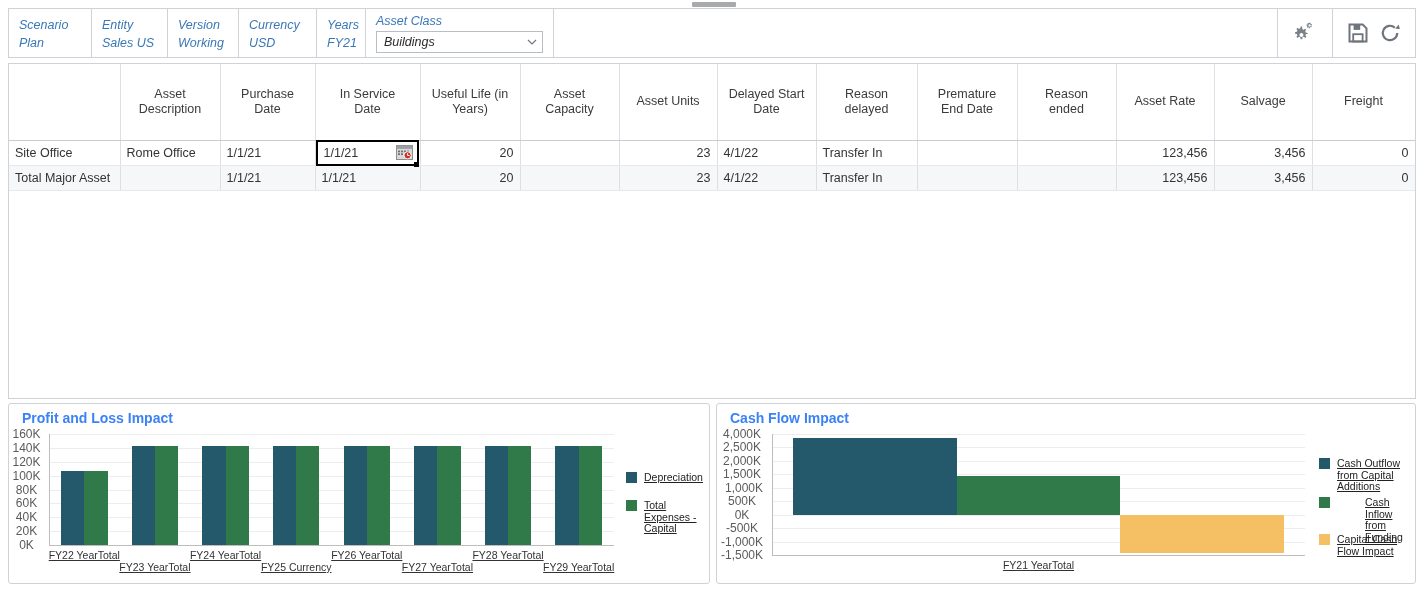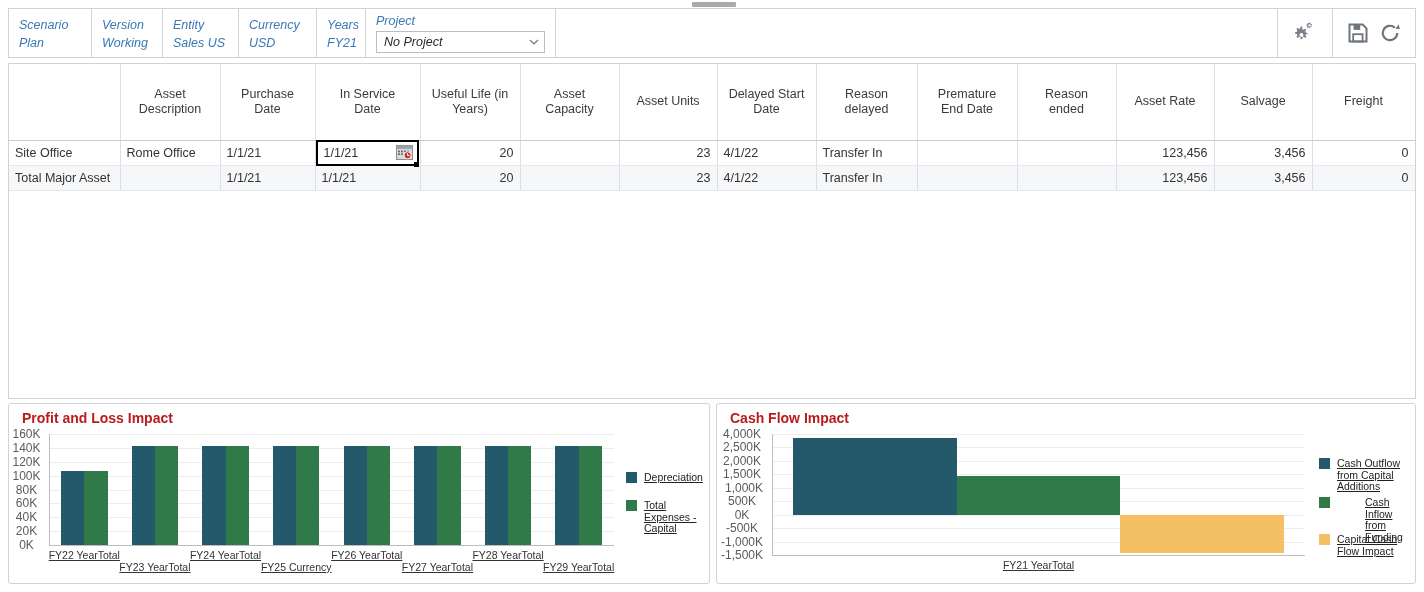--- a/index.html
+++ b/index.html
@@ -109,21 +109,21 @@
 
   
   .chart-panel {
     position: absolute; top: 403px; height: 181px;
     border: 1px solid #cfd3d8; border-radius: 3px; background: #fff;
   }
   #pnlPanel { left: 8px; width: 702px; }
   #cfPanel  { left: 716px; width: 700px; }
   .chart-title {
     position: absolute; left: 13px; top: 6px;
-    font-size: 14px; font-weight: bold; color: #b91c1c;
+    font-size: 14px; font-weight: bold; color: #3b82f6;
     font-family: "Liberation Sans", sans-serif;
   }
   .chart-body { position: absolute; left: 0; top: 24px; right: 0; bottom: 0; }
 
   .axis-lbl {
     position: absolute; font-size: 12px; color: #5b5b5b; text-align: center;
     white-space: nowrap; line-height: 10px;
   }
   .gridline { position: absolute; height: 1px; background: #eceded; }
   .axis-line-y { position: absolute; width: 1px; background: #bdbdbd; }
@@ -148,52 +148,52 @@
 
   <div class="top-nub"></div>
 
   <div class="povbar">
 
     <div class="pov-cell w-scenario">
       <span class="pov-label">Scenario</span>
       <span class="pov-value">Plan</span>
     </div>
 
+    <div class="pov-cell w-entity">
+      <span class="pov-label">Entity</span>
+      <span class="pov-value">Sales US</span>
+    </div>
+
     <div class="pov-cell w-version">
       <span class="pov-label">Version</span>
       <span class="pov-value">Working</span>
     </div>
 
-    <div class="pov-cell w-entity">
-      <span class="pov-label">Entity</span>
-      <span class="pov-value">Sales US</span>
-    </div>
-
     <div class="pov-cell w-currency">
       <span class="pov-label">Currency</span>
       <span class="pov-value">USD</span>
     </div>
 
     <div class="pov-cell w-years">
       <span class="pov-label">Years</span>
       <span class="pov-value">FY21</span>
     </div>
 
-
-    <div class="pov-cell w-project">
-      <span class="pov-label">Project</span>
+    <div class="pov-cell w-assetcls">
+      <span class="pov-label">Asset Class</span>
       <div class="select-box">
-        <span>No Project</span>
+        <span>Buildings</span>
         <span class="caret">
           <svg viewBox="0 0 10 10" width="10" height="10">
               <path d="M1 3 L5 7 L9 3" fill="none" stroke="#6f7680" stroke-width="1.2"></path>
             </svg>
         </span>
       </div>
     </div>
+
 
     <div class="pov-cell flexer" style="border-right:none;"></div>
 
     <div class="toolbar-icons">
       <div class="tb-group">
         <span class="tb-btn">
           <svg width="26" height="24" viewBox="0 0 26 24">
             <g fill="#7a8189">
               <path d="M17.6 3.2a1.2 1.2 0 1 1 0 2.4 1.2 1.2 0 0 1 0-2.4zm0-1.1c-.34 0-.66.07-.95.2l-.5-.62-.69.46.33.72c-.24.22-.43.5-.54.81l-.78-.08-.14.82.77.2c.02.33.12.64.29.9l-.54.57.56.61.65-.47c.27.18.58.29.92.31l.09.79.82-.11-.05-.79c.31-.1.58-.28.8-.51l.7.37.44-.7-.64-.47c.12-.3.17-.62.14-.95l.74-.25-.2-.81-.76.14a2.3 2.3 0 0 0-.62-.72l.26-.74-.78-.28-.3.71a2.3 2.3 0 0 0-.31-.04z"></path>
               <path d="M10.3 12.4a2.35 2.35 0 1 1 0-4.7 2.35 2.35 0 0 1 0 4.7zm7.05-2.85v-1.9l-2.13-.36a5.2 5.2 0 0 0-.6-1.45l1.26-1.76-1.35-1.34-1.76 1.26a5.2 5.2 0 0 0-1.45-.6L11.2.2H9.3L8.95 2.4c-.52.12-1 .32-1.45.6L5.74 1.74 4.4 3.08l1.26 1.76c-.28.45-.48.93-.6 1.45l-2.13.36v1.9l2.13.36c.12.52.32 1 .6 1.45L4.4 12.12l1.34 1.34 1.76-1.26c.45.28.93.48 1.45.6l.35 2.2h1.9l.35-2.2c.52-.12 1-.32 1.45-.6l1.76 1.26 1.35-1.34-1.26-1.76c.28-.45.48-.93.6-1.45l2.13-.36z" transform="translate(0.6, 5.3) scale(0.86)"></path>

